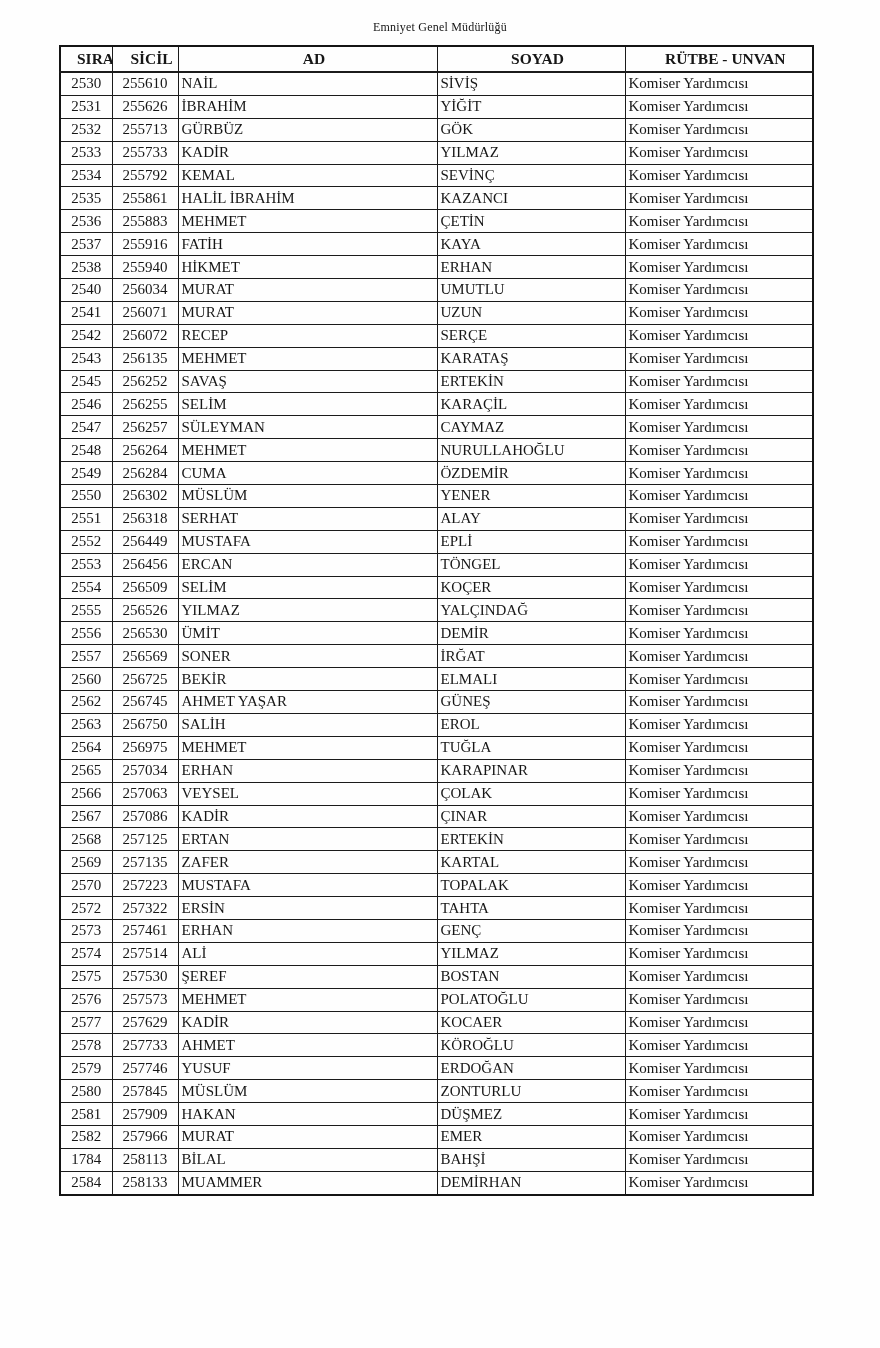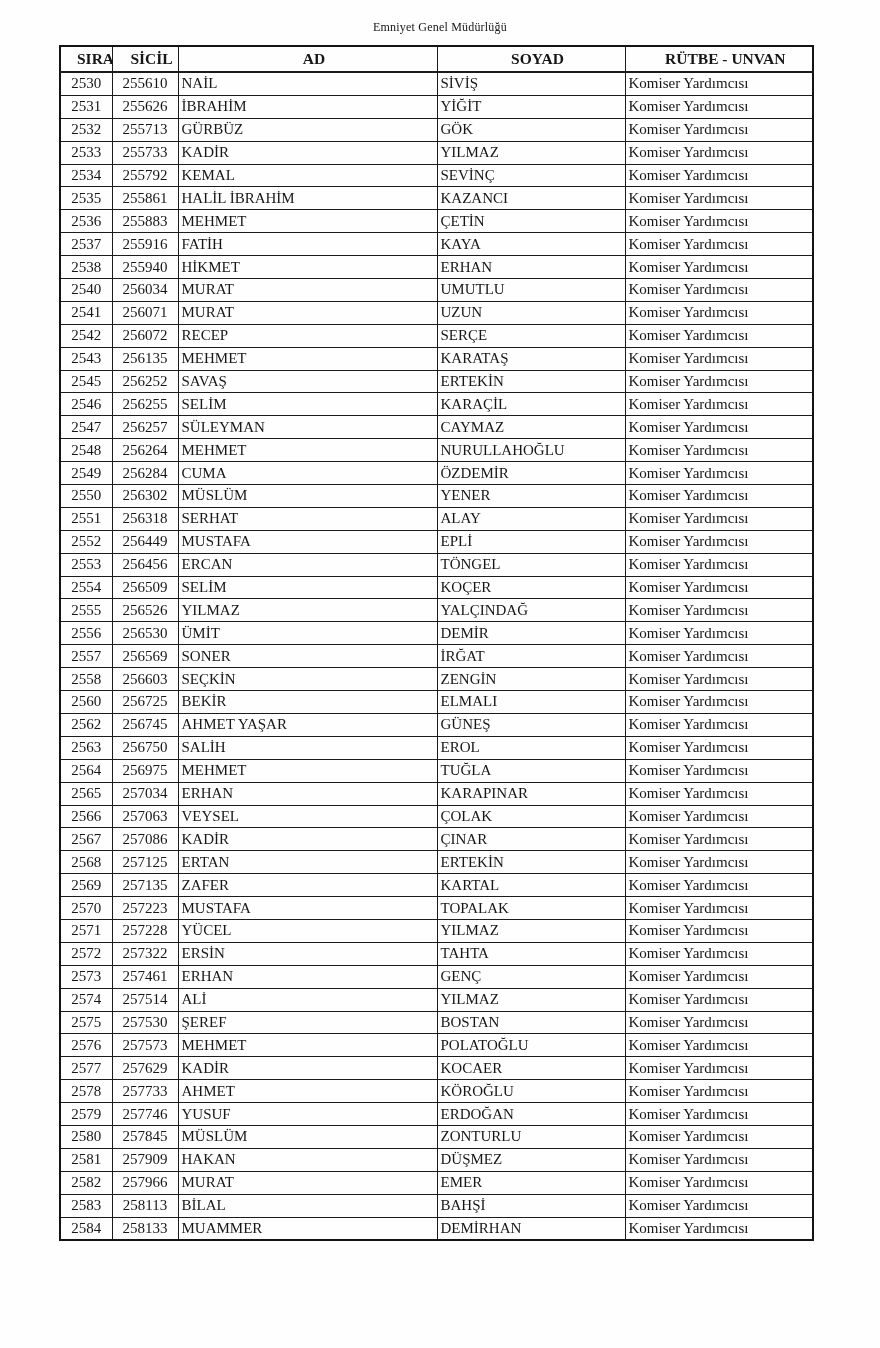--- a/index.html
+++ b/index.html
@@ -265,27 +265,20 @@
           <td class="c4">Komiser Yardımcısı</td>
         </tr>
         <tr>
           <td class="c0">2557</td>
           <td class="c1">256569</td>
           <td class="c2">SONER</td>
           <td class="c3">İRĞAT</td>
           <td class="c4">Komiser Yardımcısı</td>
         </tr>
         <tr>
-          <td class="c0">2558</td>
-          <td class="c1">256603</td>
-          <td class="c2">SEÇKİN</td>
-          <td class="c3">ZENGİN</td>
-          <td class="c4">Komiser Yardımcısı</td>
-        </tr>
-        <tr>
           <td class="c0">2560</td>
           <td class="c1">256725</td>
           <td class="c2">BEKİR</td>
           <td class="c3">ELMALI</td>
           <td class="c4">Komiser Yardımcısı</td>
         </tr>
         <tr>
           <td class="c0">2562</td>
           <td class="c1">256745</td>
           <td class="c2">AHMET YAŞAR</td>
@@ -342,27 +335,20 @@
           <td class="c4">Komiser Yardımcısı</td>
         </tr>
         <tr>
           <td class="c0">2570</td>
           <td class="c1">257223</td>
           <td class="c2">MUSTAFA</td>
           <td class="c3">TOPALAK</td>
           <td class="c4">Komiser Yardımcısı</td>
         </tr>
         <tr>
-          <td class="c0">2571</td>
-          <td class="c1">257228</td>
-          <td class="c2">YÜCEL</td>
-          <td class="c3">YILMAZ</td>
-          <td class="c4">Komiser Yardımcısı</td>
-        </tr>
-        <tr>
           <td class="c0">2572</td>
           <td class="c1">257322</td>
           <td class="c2">ERSİN</td>
           <td class="c3">TAHTA</td>
           <td class="c4">Komiser Yardımcısı</td>
         </tr>
         <tr>
           <td class="c0">2573</td>
           <td class="c1">257461</td>
           <td class="c2">ERHAN</td>
@@ -426,21 +412,21 @@
           <td class="c4">Komiser Yardımcısı</td>
         </tr>
         <tr>
           <td class="c0">2582</td>
           <td class="c1">257966</td>
           <td class="c2">MURAT</td>
           <td class="c3">EMER</td>
           <td class="c4">Komiser Yardımcısı</td>
         </tr>
         <tr>
-          <td class="c0">2583</td>
+          <td class="c0">1784</td>
           <td class="c1">258113</td>
           <td class="c2">BİLAL</td>
           <td class="c3">BAHŞİ</td>
           <td class="c4">Komiser Yardımcısı</td>
         </tr>
         <tr>
           <td class="c0">2584</td>
           <td class="c1">258133</td>
           <td class="c2">MUAMMER</td>
           <td class="c3">DEMİRHAN</td>

